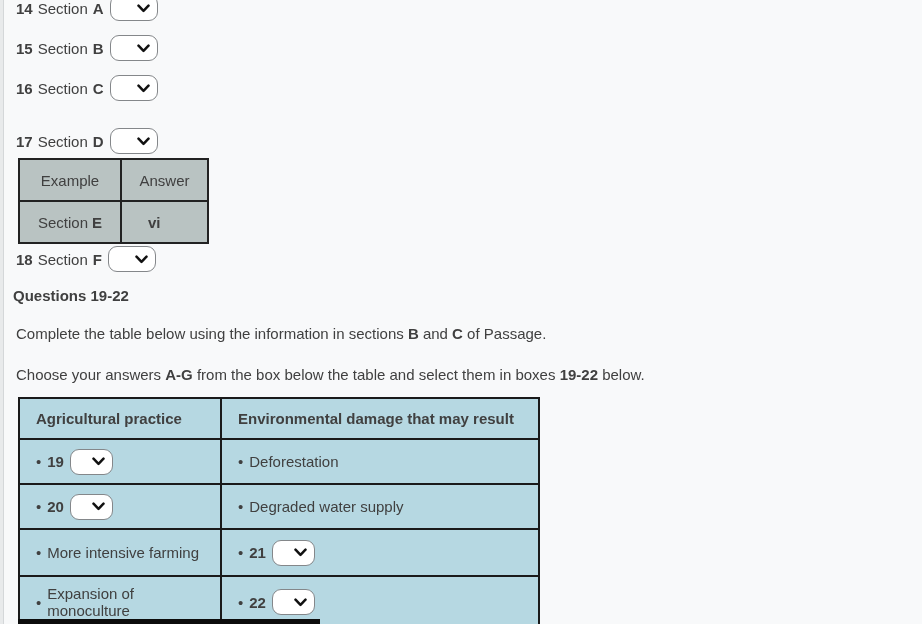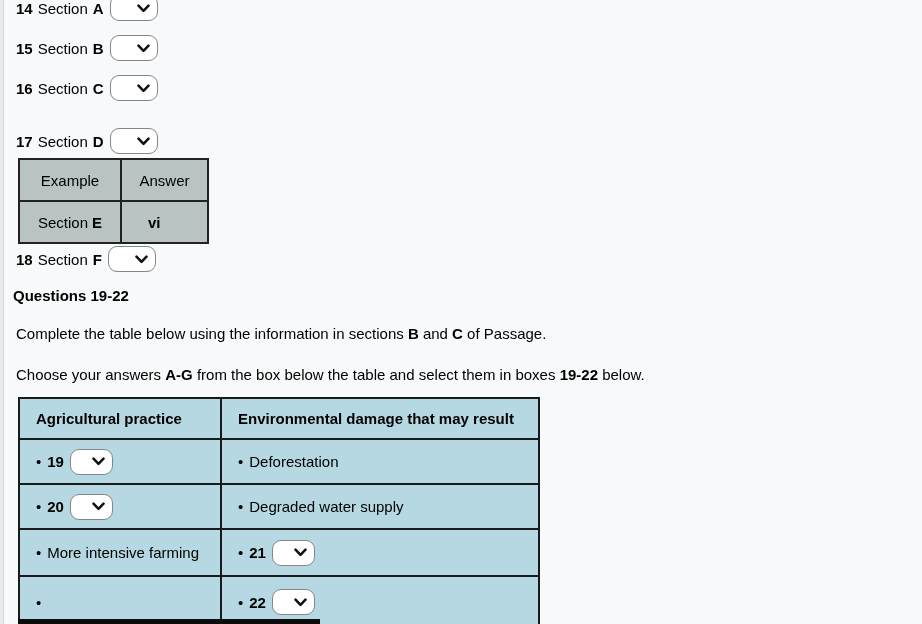--- a/index.html
+++ b/index.html
@@ -1,18 +1,18 @@
 <!DOCTYPE html>
 <html><head>
 <meta charset="utf-8">
 <style>
   html,body{margin:0;padding:0;}
   .page{
     position:relative;width:922px;height:624px;overflow:hidden;
-    background:#f8f9fa;color:#000000;
+    background:#f8f9fa;color:#404040;
     font-family:"Liberation Sans",sans-serif;font-size:15px;
   }
   .left-edge{position:absolute;left:0;top:0;width:3px;height:624px;background:#e8eaeb;border-right:1px solid #d4d7d9;}
 
   
   .q-row{position:absolute;left:16px;height:26px;display:flex;align-items:center;white-space:nowrap;}
   .q-num{font-weight:700;margin-right:5px;}
   .q-word{margin-right:5px;}
   .q-letter{font-weight:700;margin-right:6px;}
 
@@ -189,20 +189,21 @@
             <svg width="13" height="9" viewBox="0 0 13 9">
               <path d="M1.5 1.7 L6.5 6.9 L11.5 1.7" fill="none" stroke="#111" stroke-width="2.5" stroke-linecap="round" stroke-linejoin="round"></path>
             </svg>
           </span>
       </div>
     </div>
 
     <div class="qt-row r4">
       <div class="qt-left">
         <span class="blt">•</span>
+        <span>Expansion of monoculture</span>
       </div>
       <div class="qt-right">
         <span class="blt">•</span>
         <span class="row-num">22</span>
         <span class="sel small">
             <svg width="13" height="9" viewBox="0 0 13 9">
               <path d="M1.5 1.7 L6.5 6.9 L11.5 1.7" fill="none" stroke="#111" stroke-width="2.5" stroke-linecap="round" stroke-linejoin="round"></path>
             </svg>
           </span>
       </div>

